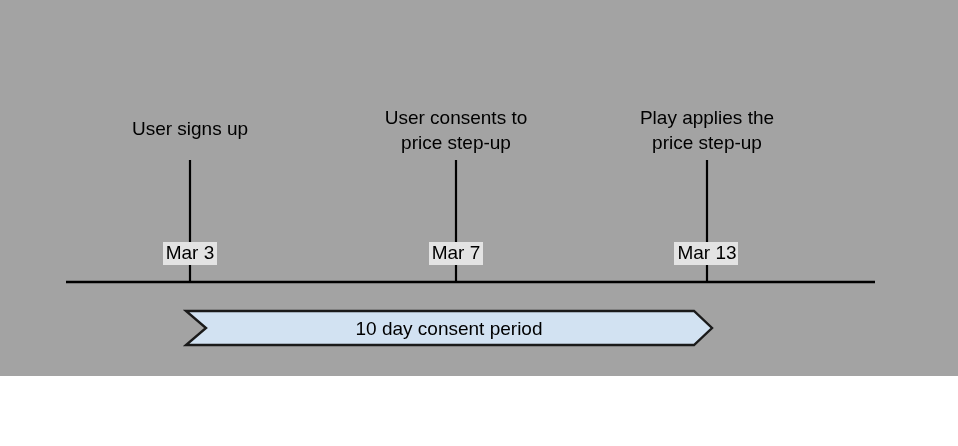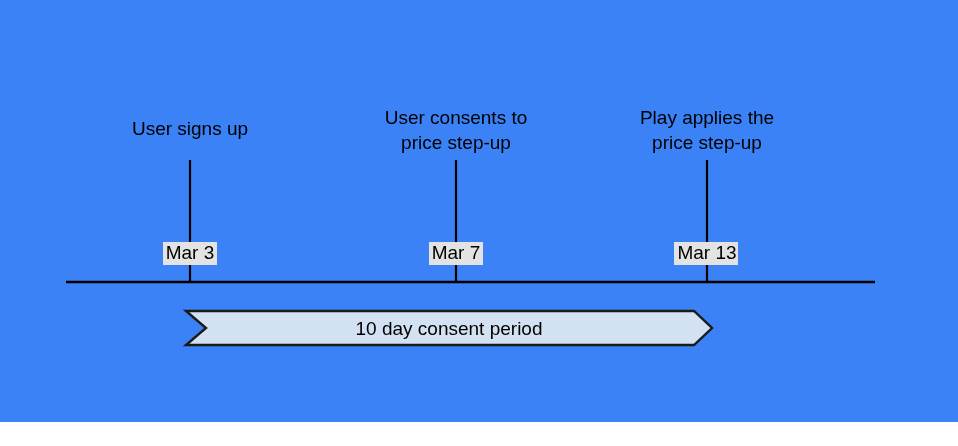--- a/index.html
+++ b/index.html
@@ -6,22 +6,22 @@
     margin: 0;
     padding: 0;
     background: #ffffff;
   }
   body {
     font-family: "Liberation Sans", sans-serif;
   }
   #canvas {
     position: relative;
     width: 958px;
-    height: 422px;
-    background: #3b82f6;
+    height: 376px;
+    background: #a3a3a3;
     overflow: hidden;
   }
   #timeline-svg {
     position: absolute;
     left: 0;
     top: 0;
     width: 958px;
     height: 446px;
   }
   .axis-line {

